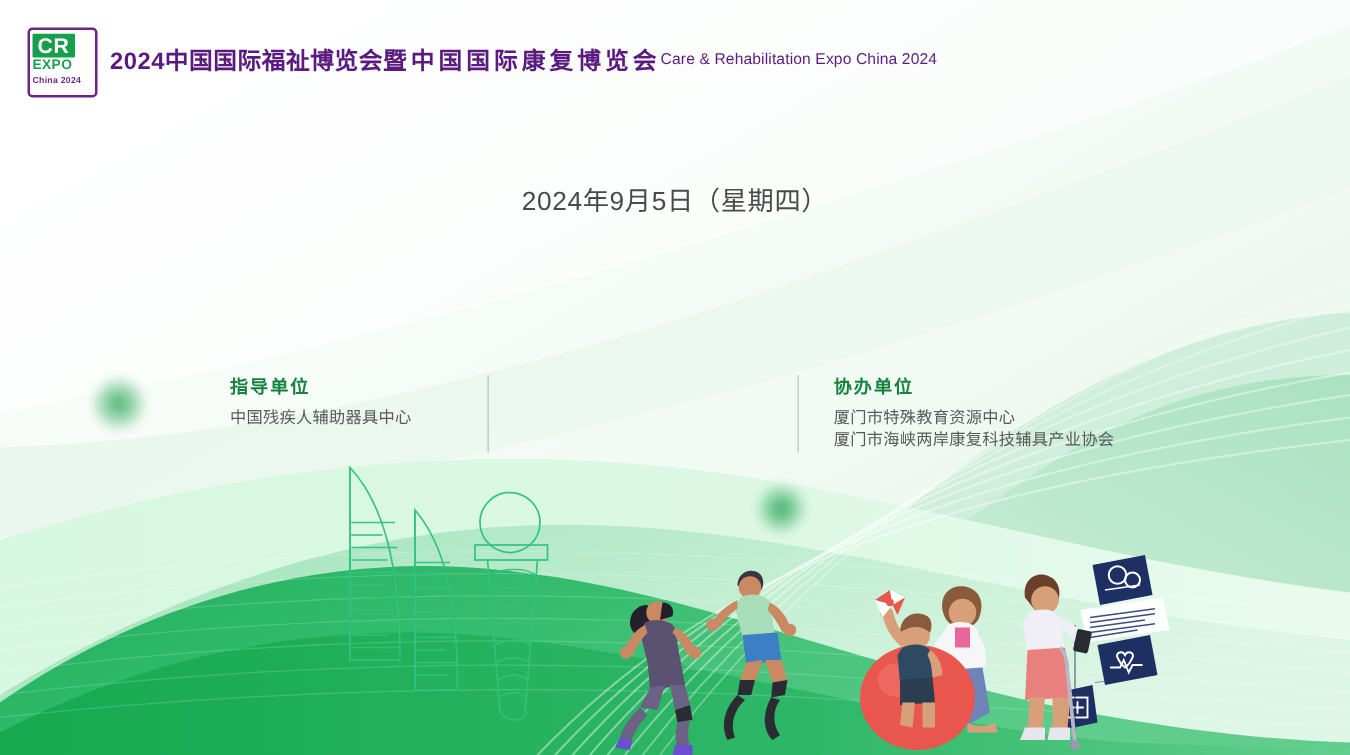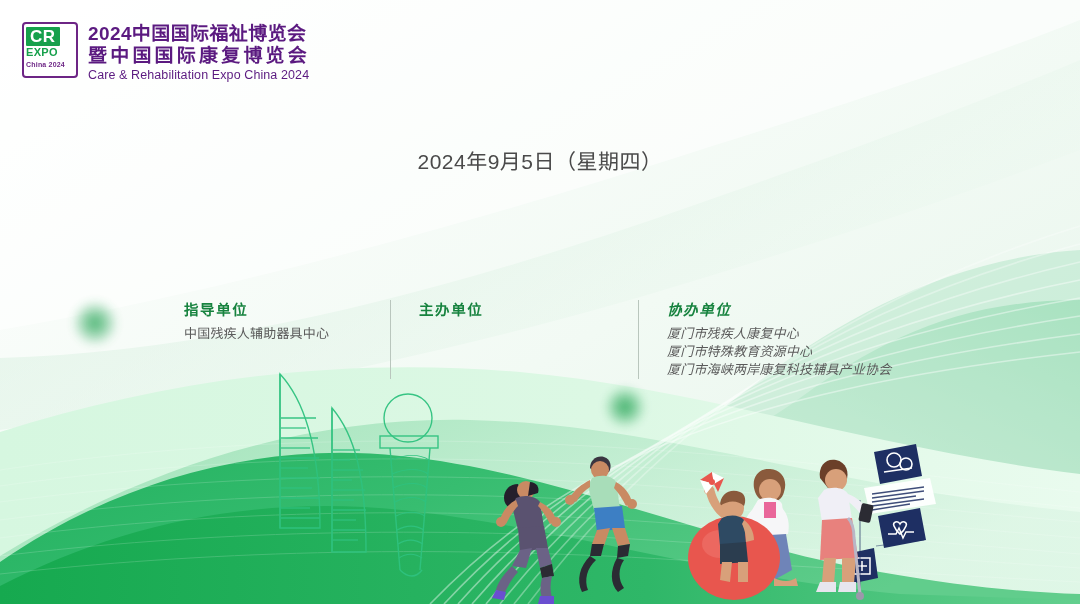--- a/index.html
+++ b/index.html
@@ -30,42 +30,42 @@
     width:56px; height:56px; border:2px solid #6d2585; border-radius:4px;
     background:#ffffff; display:flex; flex-direction:column;
     align-items:flex-start; justify-content:flex-start; padding:3px 2px 1px;
   }
   .logo-cr {
     background:#17A04C; color:#ffffff; font-weight:700; font-size:17px; line-height:19px;
     letter-spacing:.5px; padding:0 4px; border-radius:1px;
   }
   .logo-expo { color:#17A04C; font-weight:700; font-size:11px; line-height:13px; letter-spacing:.3px; }
   .logo-year { color:#6d2585; font-weight:700; font-size:7px; line-height:9px; margin-top:1px; letter-spacing:.2px; }
-  .logo-text { display:flex; flex-direction:column; justify-content:space-between; padding-top:1px; }
+  .logo-text { display:flex; flex-direction:row; justify-content:space-between; padding-top:1px;margin-top:16px; }
   .logo-cn1 { color:#5b1a80; font-weight:700; font-size:19px; line-height:22px; letter-spacing:.4px; }
   .logo-cn2 { color:#5b1a80; font-weight:700; font-size:19px; line-height:22px; letter-spacing:3.2px; }
   .logo-en  { color:#5b1a80; font-weight:400; font-size:12.5px; line-height:16px; letter-spacing:.1px; }
 
   
   .title-block { position:absolute; left:0; right:0; top:128px; text-align:center; z-index:6; }
   .main-title {
     color:#57197e; font-weight:700; font-size:45px; line-height:58px;
     letter-spacing:.5px; white-space:nowrap;
     text-shadow:0 1px 0 rgba(255,255,255,.35);
   }
   .date-line  { margin-top:18px; color:#4a4a4a; font-size:21px; line-height:32px; letter-spacing:.5px; }
   .place-line { margin-top:2px;  color:#4a4a4a; font-size:21px; line-height:32px; letter-spacing:2px; }
 
   
   .orgs { position:absolute; left:184px; top:300px; display:flex; z-index:6; }
   .org-col { padding-left:28px; border-left:1px solid #b9c6bd; min-height:62px; }
   .org-col:first-child { border-left:none; padding-left:0; }
   .col-1 { width:206px; }
   .col-2 { width:248px; }
-  .col-3 { width:260px;font-style:italic; }
+  .col-3 { width:260px; }
   .org-title { color:#17833f; font-weight:700; font-size:14.5px; line-height:20px; letter-spacing:1.6px; margin-bottom:5px; }
   .org-item  { color:#5a5a5a; font-size:13px; line-height:18px; letter-spacing:.2px; white-space:nowrap; }
 
   
   .art { position:absolute; z-index:4; }
   .art-city    { left:240px; top:356px; width:230px; height:248px; }
   .art-runners { left:470px; top:440px; width:190px; height:164px; }
   .art-ball    { left:678px; top:458px; width:142px; height:146px; }
   .art-cane    { left:812px; top:438px; width:150px; height:166px; }
 </style>
@@ -178,26 +178,24 @@
   </div>
 
   <div class="orgs">
 
     <div class="org-col col-1">
       <div class="org-title">指导单位</div>
       <div class="org-item">中国残疾人辅助器具中心</div>
     </div>
 
     <div class="org-col col-2">
-      <div class="org-title">主办单位</div>
     </div>
 
     <div class="org-col col-3">
       <div class="org-title">协办单位</div>
-      <div class="org-item">厦门市残疾人康复中心</div>
       <div class="org-item">厦门市特殊教育资源中心</div>
       <div class="org-item">厦门市海峡两岸康复科技辅具产业协会</div>
     </div>
 
   </div>
 
   <div class="art art-city">
     <svg width="230" height="248" viewBox="0 0 230 248">
       <g fill="none" stroke="#2fc27f" stroke-width="1.4" opacity=".95">
 

